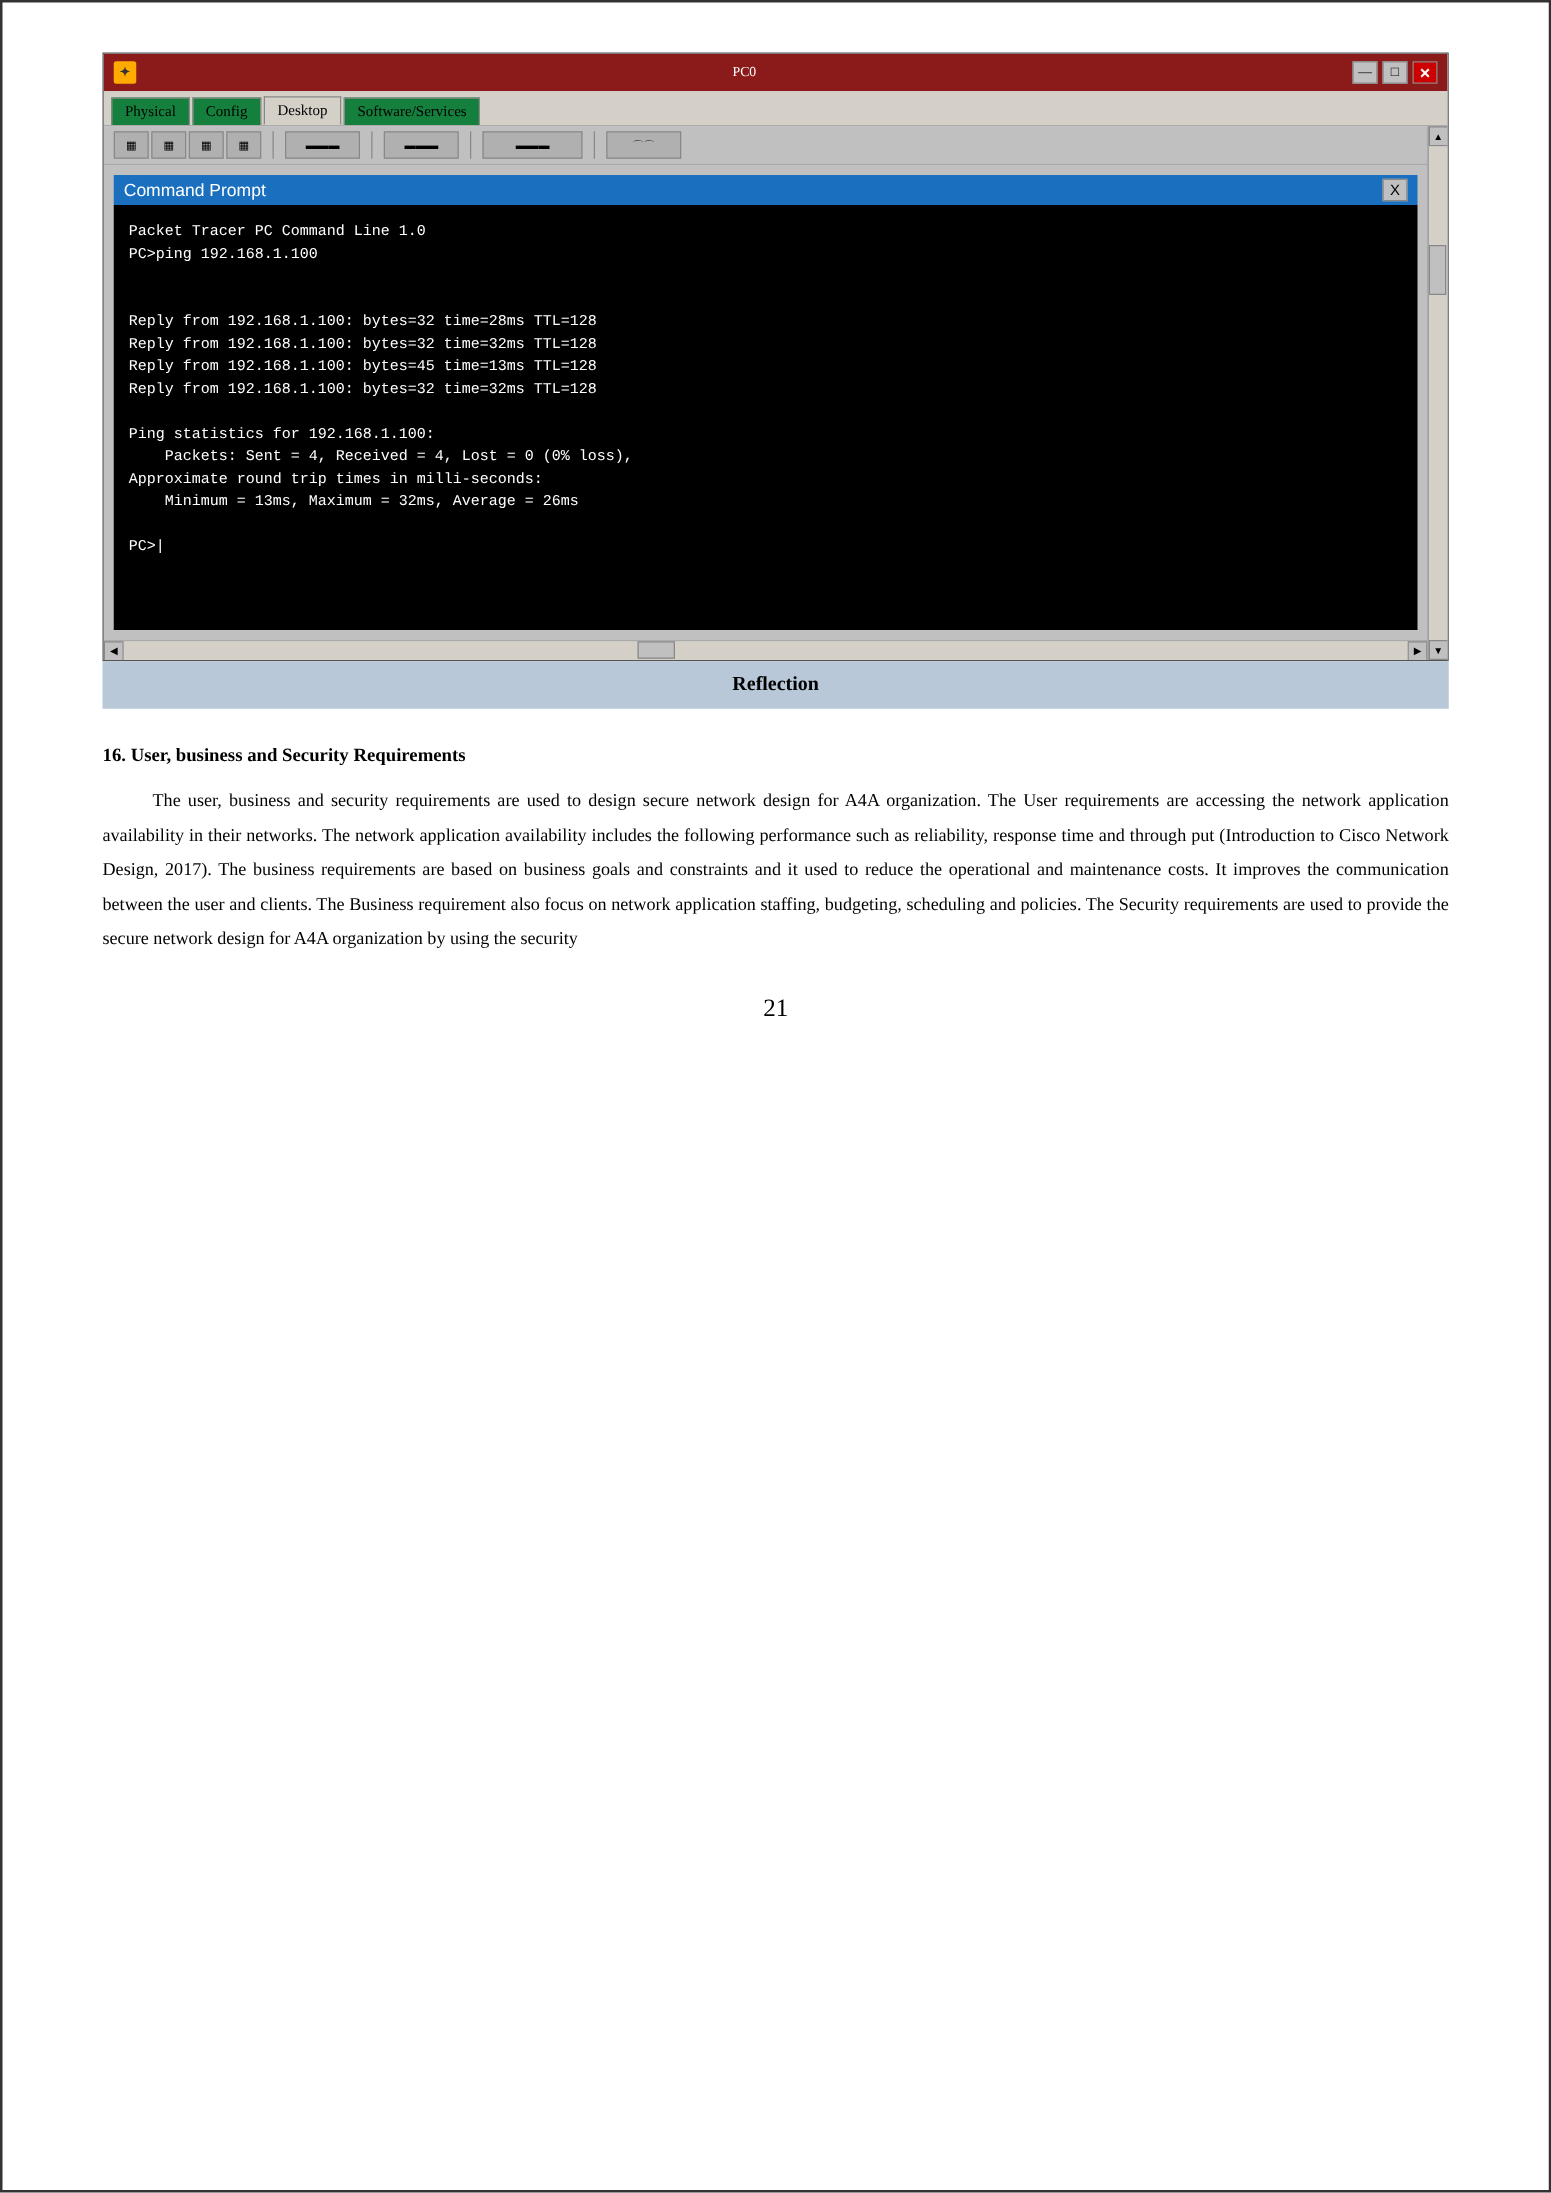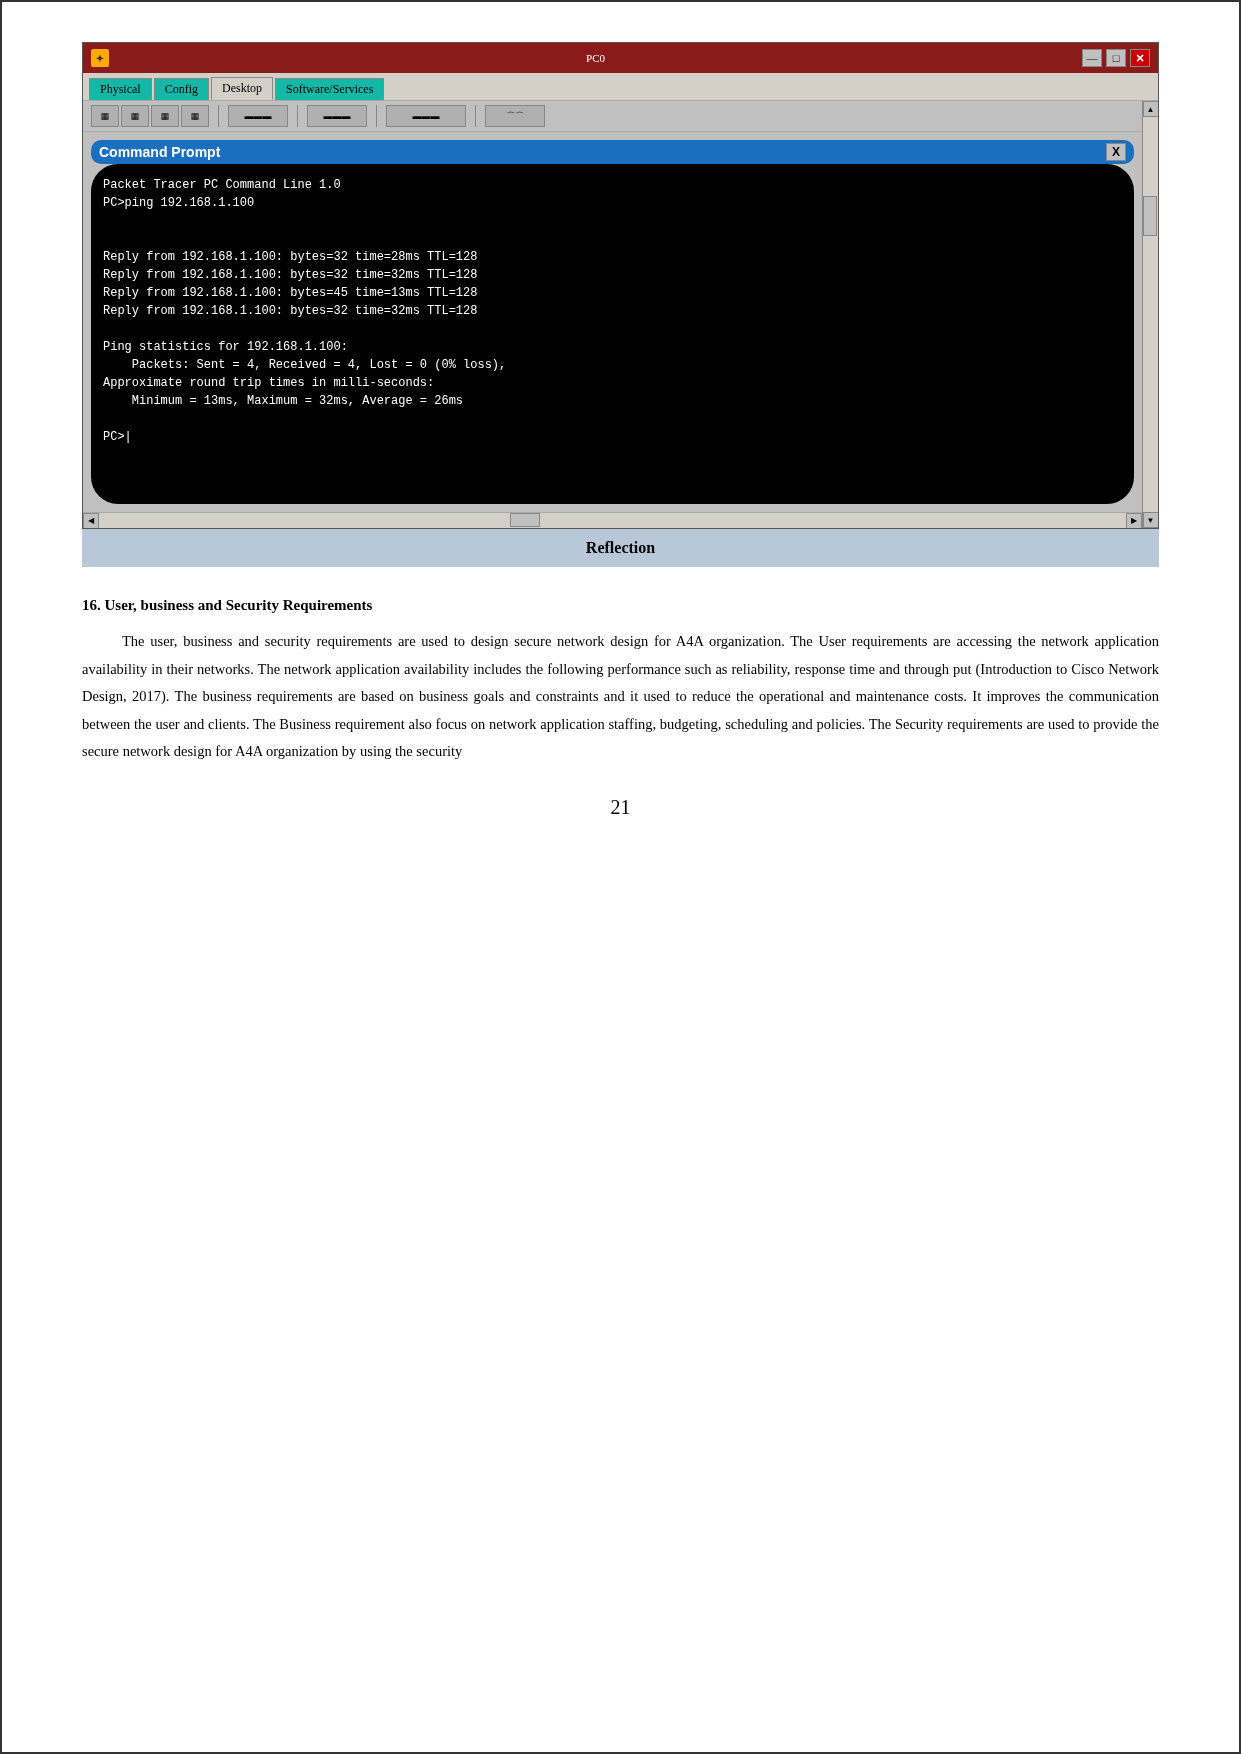--- a/index.html
+++ b/index.html
@@ -89,21 +89,21 @@
       background: #d4d0c8;
       border-bottom: 1px solid #aaa;
       display: flex;
       align-items: flex-end;
       padding: 4px 6px 0 6px;
       gap: 2px;
     }
 
     .tab {
       padding: 3px 10px;
-      background: #14b8a6;
+      background: #15803d;
       border: 1px solid #888;
       border-bottom: none;
       font-size: 12px;
       cursor: pointer;
       color: #000;
     }
 
     .tab.active {
       background: #d4d0c8;
       border-bottom: 1px solid #d4d0c8;
@@ -156,23 +156,22 @@
     }
 
     .cmd-titlebar {
       background: #1a6fbf;
       color: white;
       display: flex;
       align-items: center;
       justify-content: space-between;
       padding: 3px 8px;
       font-size: 14px;
-      font-weight: bold;
+      font-weight: normal;
       font-family: Arial, sans-serif;
-      border-radius: 10px;
     }
 
     .cmd-close-btn {
       background: #c0c0c0;
       border: 1px solid #888;
       width: 20px;
       height: 18px;
       display: flex;
       align-items: center;
       justify-content: center;
@@ -182,21 +181,20 @@
     }
 
     .cmd-content {
       background: #000000;
       color: #ffffff;
       font-family: 'Courier New', Courier, monospace;
       font-size: 12px;
       padding: 12px;
       min-height: 340px;
       line-height: 1.5;
-      border-radius: 27px;
     }
 
     
     .window-scrollbar {
       width: 16px;
       background: #c0c0c0;
       border-left: 1px solid #888;
       display: flex;
       flex-direction: column;
       align-items: center;

